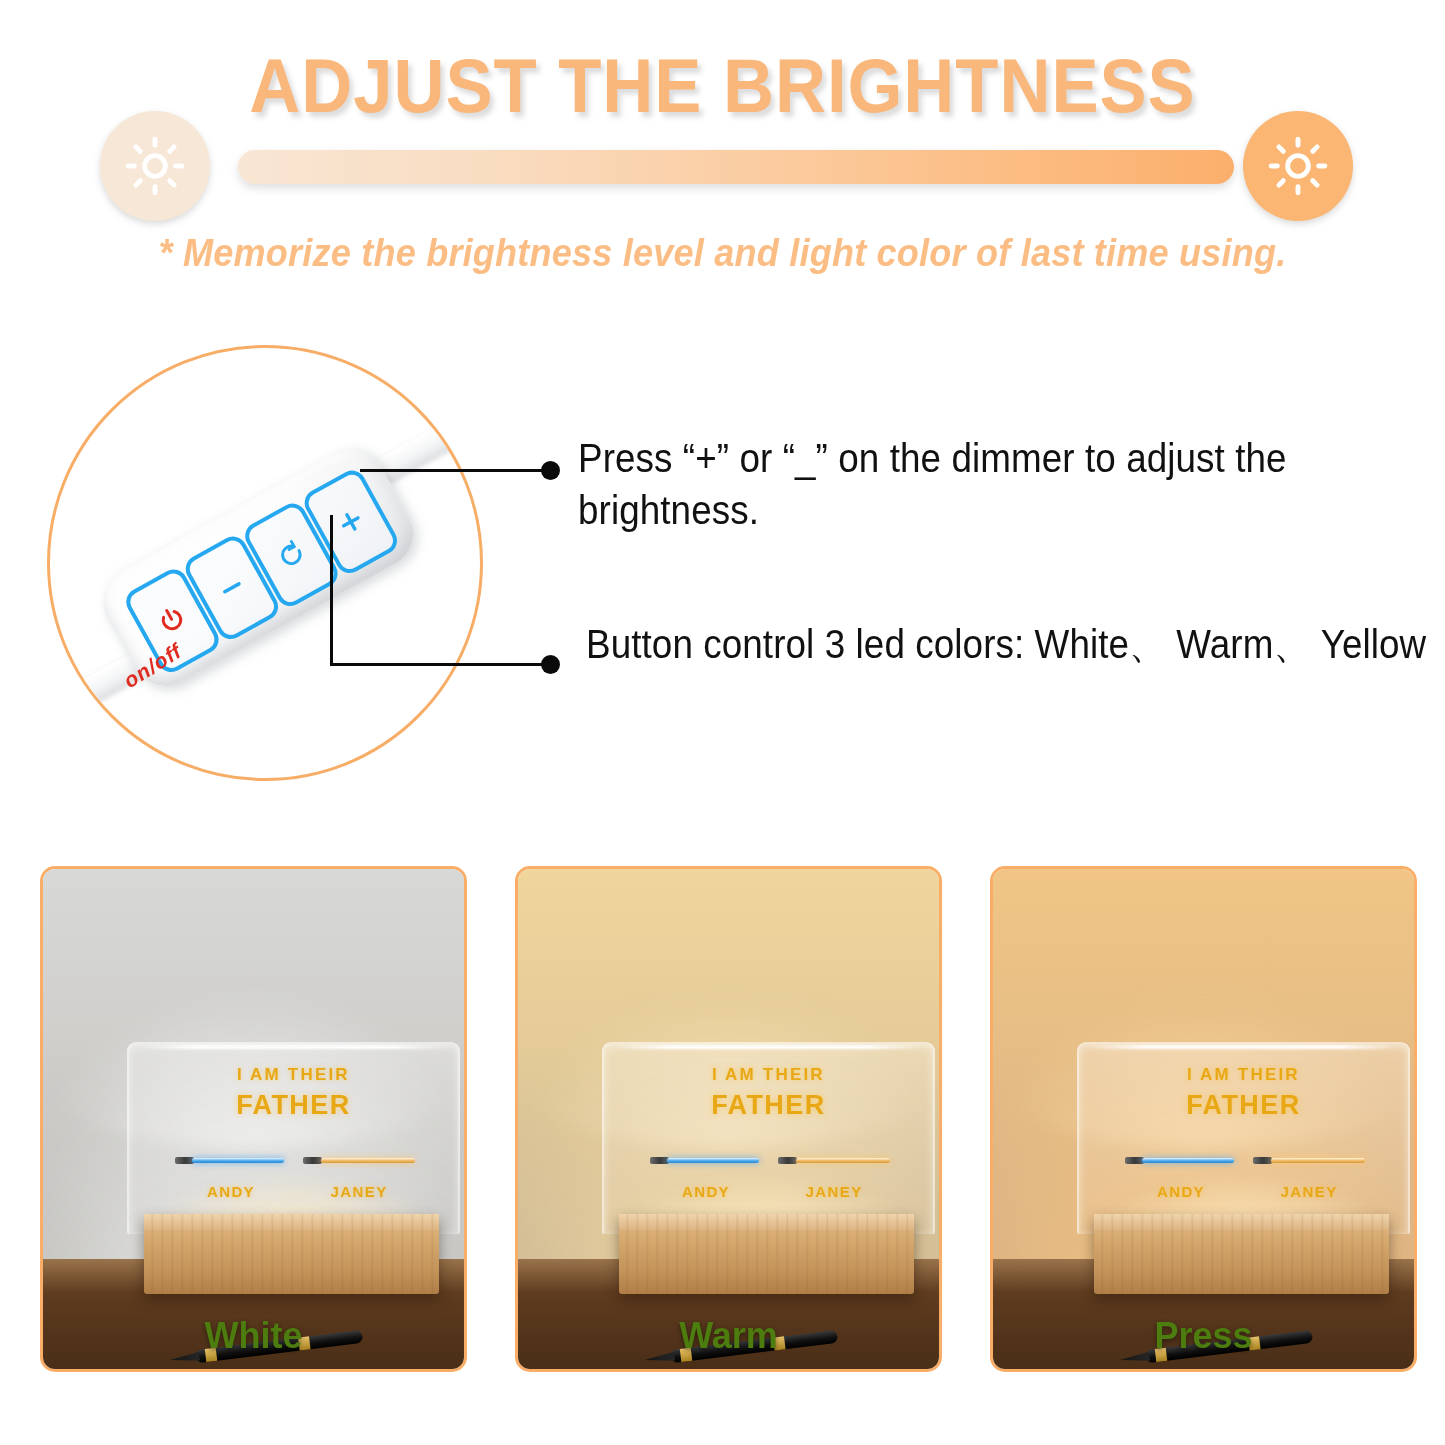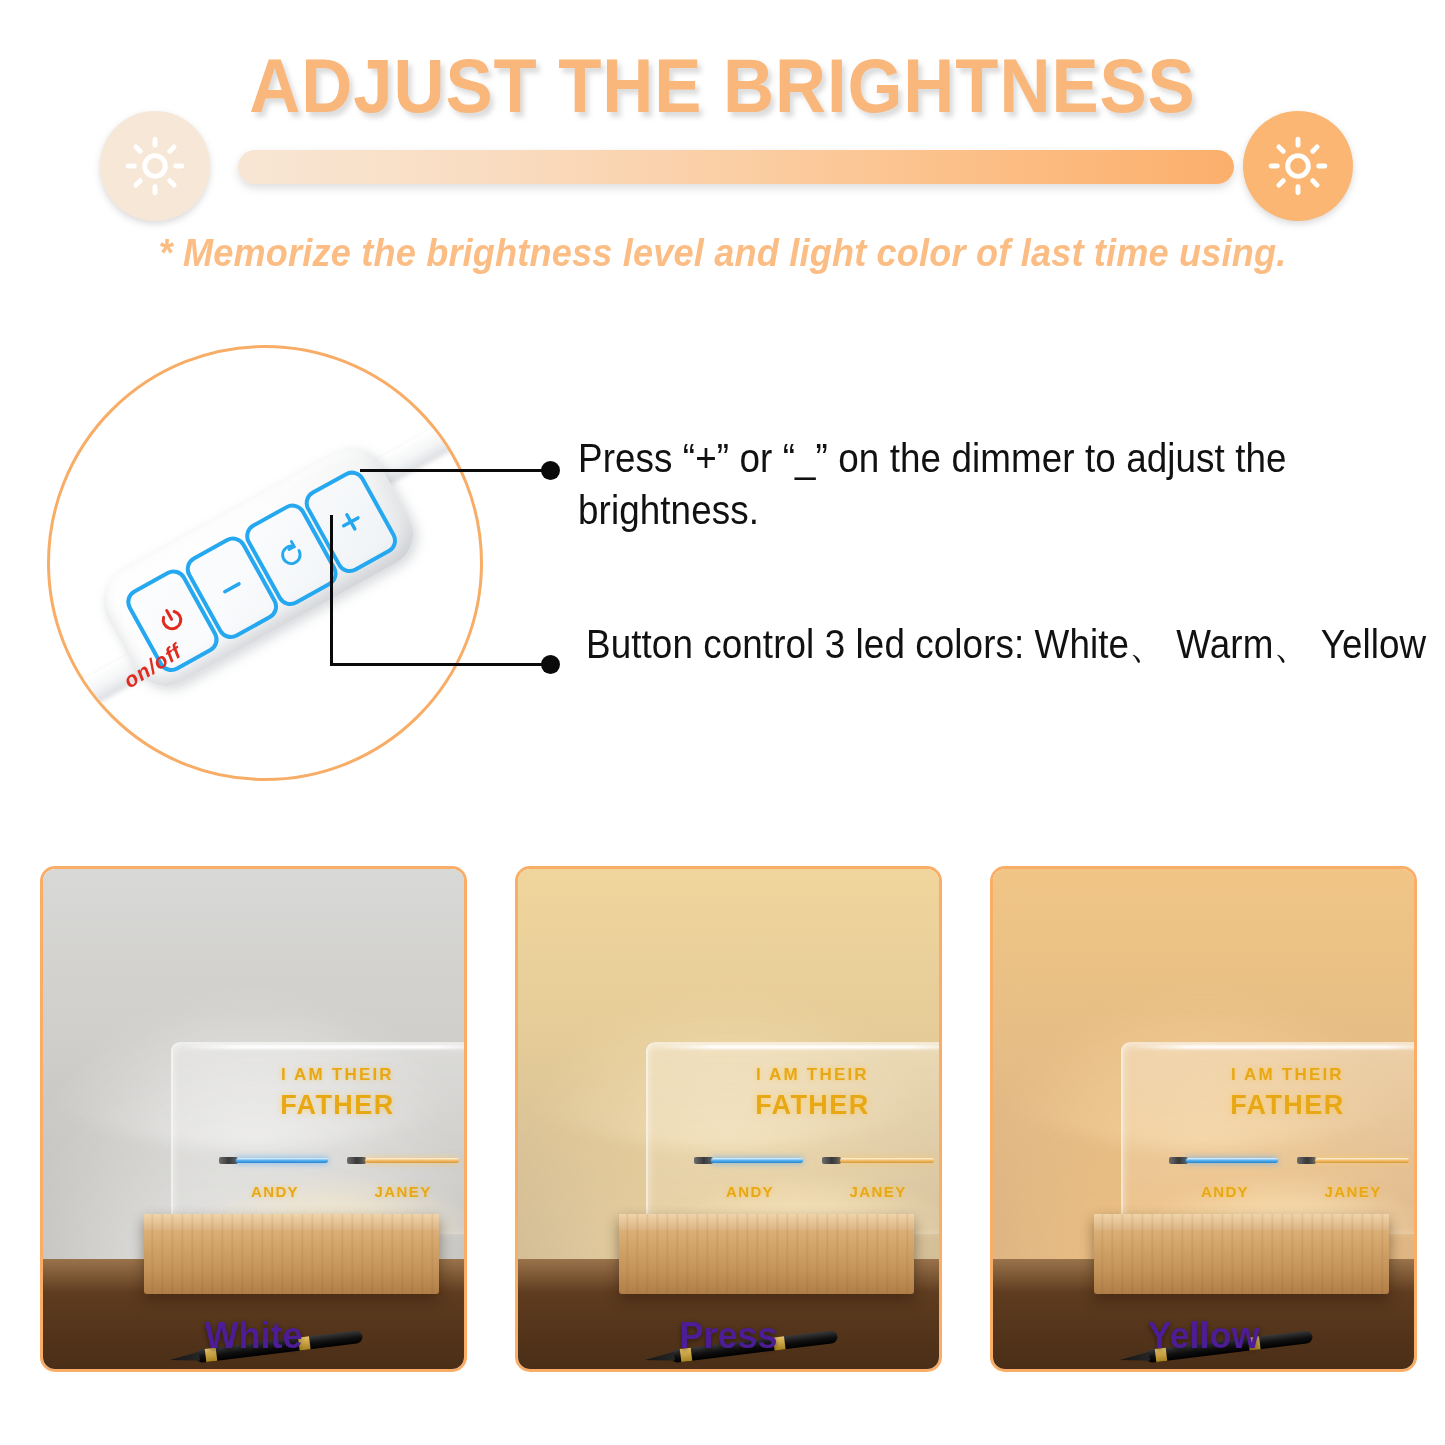--- a/index.html
+++ b/index.html
@@ -168,21 +168,20 @@
   }
 
   
   .plaque{
     position:absolute;left:20%;bottom:27%;width:78%;height:38%;
     border-radius:9px 9px 2px 2px;
     background:linear-gradient(180deg,rgba(255,255,255,.28),rgba(255,255,255,.07));
     border:2px solid rgba(255,255,255,.55);
     border-bottom:none;
     box-shadow:inset 0 2px 9px rgba(255,255,255,.55);
-    margin-left:44px;
   }
   .plaque-edge{
     position:absolute;left:3%;top:1px;width:94%;height:4px;border-radius:3px;
     background:linear-gradient(90deg,rgba(255,255,255,0),rgba(255,255,255,.95) 18%,
       rgba(255,255,255,.95) 82%,rgba(255,255,255,0));
     filter:blur(1px);
   }
   .led-glow{
     position:absolute;left:4%;bottom:-2px;width:92%;height:34%;
     background:radial-gradient(ellipse at 50% 100%,rgba(255,236,196,.85),rgba(255,236,196,0) 70%);
@@ -237,21 +236,21 @@
     background:linear-gradient(180deg,#e8c268,#a8821f);
   }
   .pen .nib{
     position:absolute;left:-26px;top:2px;width:30px;height:9px;
     background:linear-gradient(90deg,#151515,#262626);
     clip-path:polygon(0 50%,100% 0,100% 100%);
   }
 
   .card-label{
     position:absolute;left:0;bottom:12px;width:100%;text-align:center;
-    font-size:36px;font-weight:bold;color:#4c1d95;
+    font-size:36px;font-weight:bold;color:#4d7c0f;
     text-shadow:0 2px 5px rgba(0,0,0,.45);
   }
 </style>
 </head>
 <body>
 
 <div class="header">
 
   <div class="title">ADJUST THE BRIGHTNESS</div>
 
@@ -413,21 +412,21 @@
         <div class="base-top"></div>
         <div class="base-grain"></div>
       </div>
 
       <div class="pen" style="left:36%;bottom:16px;width:40%;transform:rotate(-7deg);">
         <div class="nib"></div>
         <div class="ring" style="left:6%;"></div>
         <div class="ring" style="left:62%;"></div>
       </div>
     </div>
-    <div class="card-label">Press</div>
+    <div class="card-label">Warm</div>
   </div>
 
   <div class="card c2">
     <div class="scene">
       <div class="wall" style="background:linear-gradient(180deg,#f0c585 0%,#e6bd85 45%,#d8b084 100%);"></div>
       <div class="halo" style="background:radial-gradient(ellipse at 50% 90%,rgba(255,206,130,0.95),rgba(255,206,130,0) 62%);"></div>
       <div class="arc" style="background:radial-gradient(ellipse at 50% 100%,rgba(255,229,180,0.85),rgba(255,229,180,0) 60%);"></div>
       <div class="desk">
         <div class="desk-sheen"></div>
       </div>
@@ -453,16 +452,16 @@
         <div class="base-top"></div>
         <div class="base-grain"></div>
       </div>
 
       <div class="pen" style="left:36%;bottom:16px;width:40%;transform:rotate(-7deg);">
         <div class="nib"></div>
         <div class="ring" style="left:6%;"></div>
         <div class="ring" style="left:62%;"></div>
       </div>
     </div>
-    <div class="card-label">Yellow</div>
+    <div class="card-label">Press</div>
   </div>
 
 </div>
 
 </body></html>

